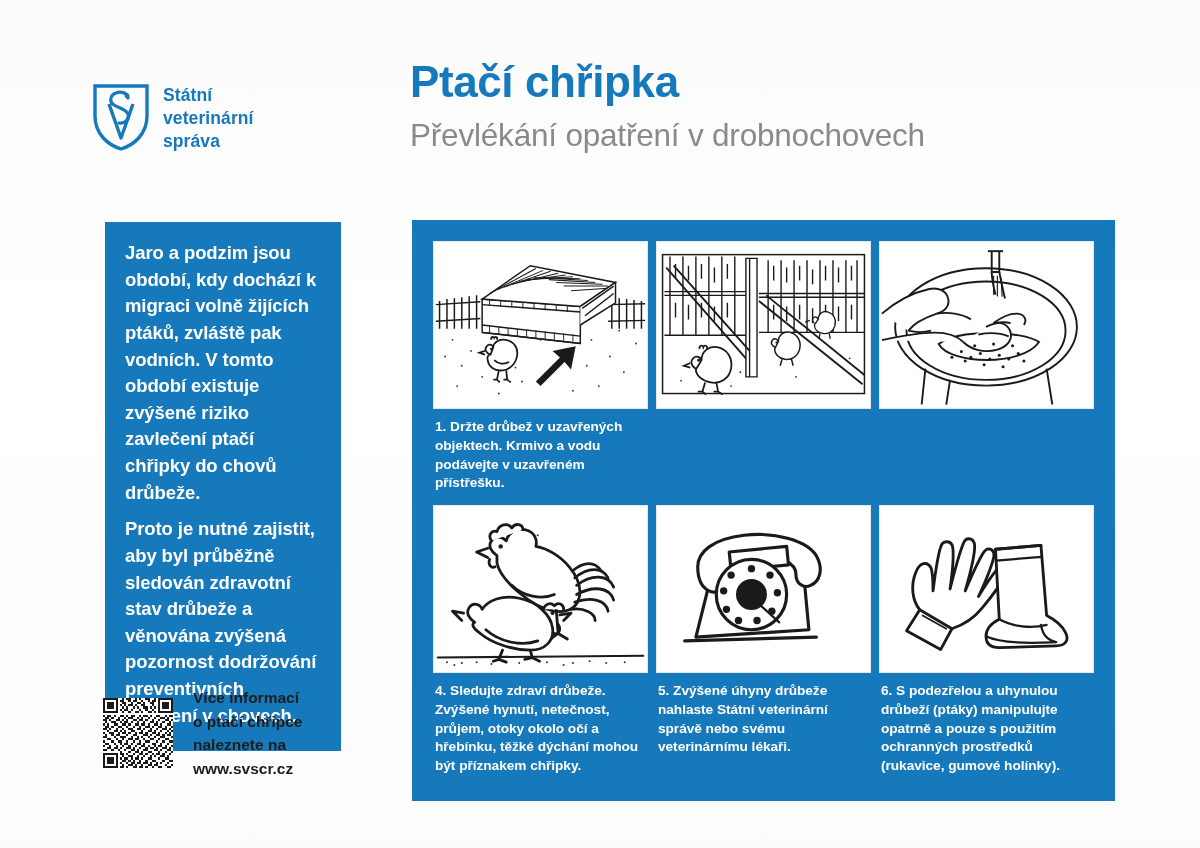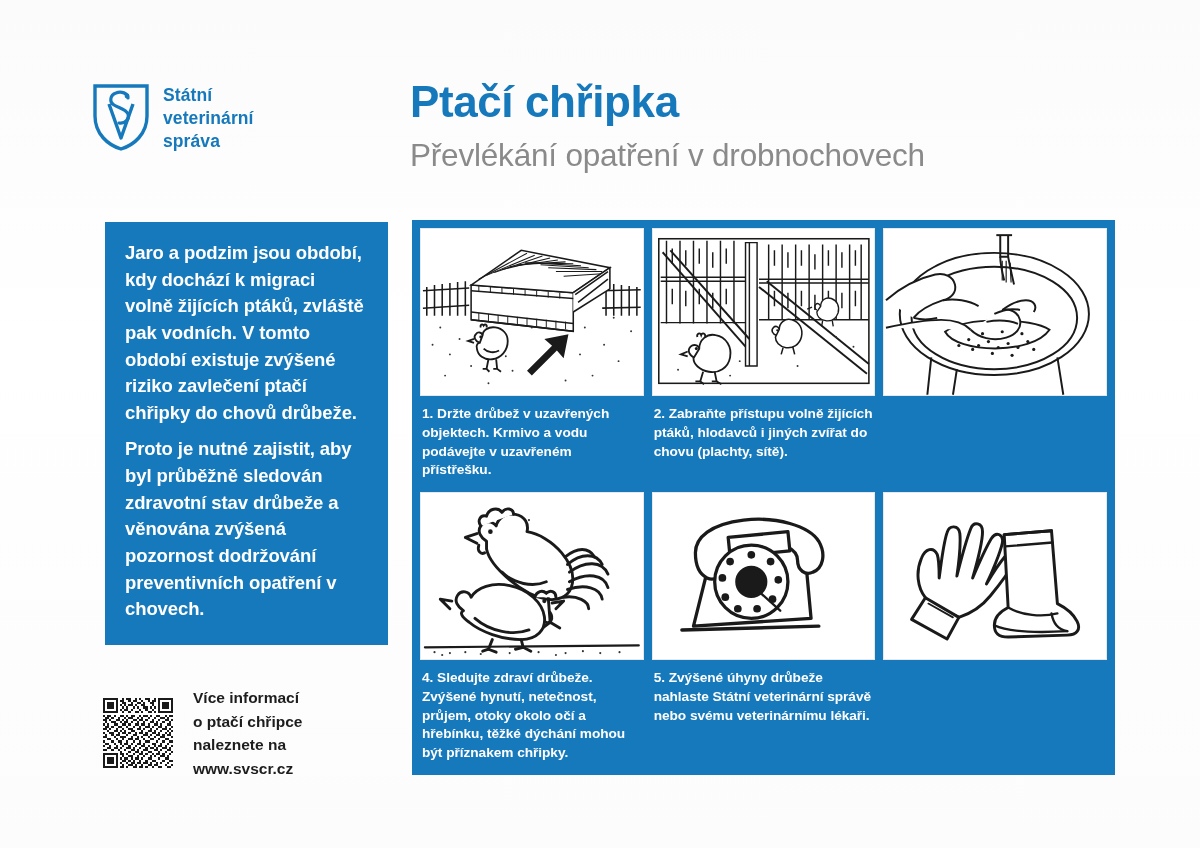--- a/index.html
+++ b/index.html
@@ -36,21 +36,21 @@
   .logo-text {
     color: #1679BC;
     font-size: 17.5px;
     font-weight: bold;
     line-height: 1.32;
     letter-spacing: 0.1px;
     padding-top: 2px;
   }
   .title-block {
     position: absolute;
-    left: 410px; top: 80px;
+    left: 410px; top: 60px;
   }
   .main-title {
     color: #1679BC;
     font-size: 44px;
     font-weight: bold;
     line-height: 1.0;
     letter-spacing: -0.4px;
     margin: 0;
   }
   .sub-title {
@@ -59,21 +59,21 @@
     font-weight: normal;
     line-height: 1.0;
     margin: 16px 0 0 0;
     letter-spacing: -0.2px;
   }
 
   
   .sidebar {
     position: absolute;
     left: 105px; top: 222px;
-    width: 283px;
+    width: 236px;
     background: #1679BC;
     padding: 18px 20px 22px 20px;
     box-sizing: border-box;
   }
   .sidebar p {
     color: #ffffff;
     font-size: 18.5px;
     font-weight: bold;
     line-height: 1.44;
     margin: 0;
@@ -97,21 +97,21 @@
     line-height: 1.52;
   }
   .footer-text div { white-space: nowrap; }
 
   
   .grid {
     position: absolute;
     left: 412px; top: 220px;
     width: 703px;
     background: #1679BC;
-    padding: 8px;
+    padding: 21px;
     box-sizing: border-box;
     display: grid;
     grid-template-columns: repeat(3, 1fr);
     gap: 8px 8px;
   }
   .cell { display: flex; flex-direction: column; }
   .art {
     background: #ffffff;
     height: 168px;
     border: 1px solid #e8e8e8;
@@ -648,21 +648,20 @@
               <circle cx="26" cy="144" r="1"></circle>
                 <circle cx="80" cy="150" r="1"></circle>
                 <circle cx="90" cy="135" r="1"></circle>
               <circle cx="150" cy="140" r="1"></circle>
                 <circle cx="190" cy="110" r="1"></circle>
                 <circle cx="208" cy="120" r="1"></circle>
             </g>
           </g>
         </svg>
       </div>
-      <div class="caption">2. Zabraňte přístupu volně žijících ptáků, hlodavců i jiných zvířat do chovu (plachty, sítě).</div>
     </div>
 
     <div class="cell">
       <div class="art">
         <svg viewBox="0 0 225 168" xmlns="http://www.w3.org/2000/svg">
           <g stroke="#1a1a1a" fill="none" stroke-width="2">
 
             <ellipse cx="112" cy="86" rx="96" ry="62"></ellipse>
             <ellipse cx="112" cy="90" rx="84" ry="52"></ellipse>
 
@@ -830,16 +829,17 @@
 
             <path d="M122 42 L170 38" fill="none"></path>
             <path d="M123 54 L171 50" fill="none" stroke-width="2.4"></path>
 
             <path d="M112 134 C124 140 150 142 186 140" fill="none" stroke-width="2.4"></path>
             <path d="M170 122 C172 132 176 138 186 140" fill="none" stroke-width="2.4"></path>
             <path d="M126 116 C140 124 160 126 176 122" fill="none" stroke-width="2.4"></path>
           </g>
         </svg>
       </div>
+      <div class="caption">6. S podezřelou a uhynulou drůbeží (ptáky) manipulujte opatrně a pouze s použitím ochranných prostředků (rukavice, gumové holínky).</div>
     </div>
 
   </div>
 </div>
 
 </body></html>

